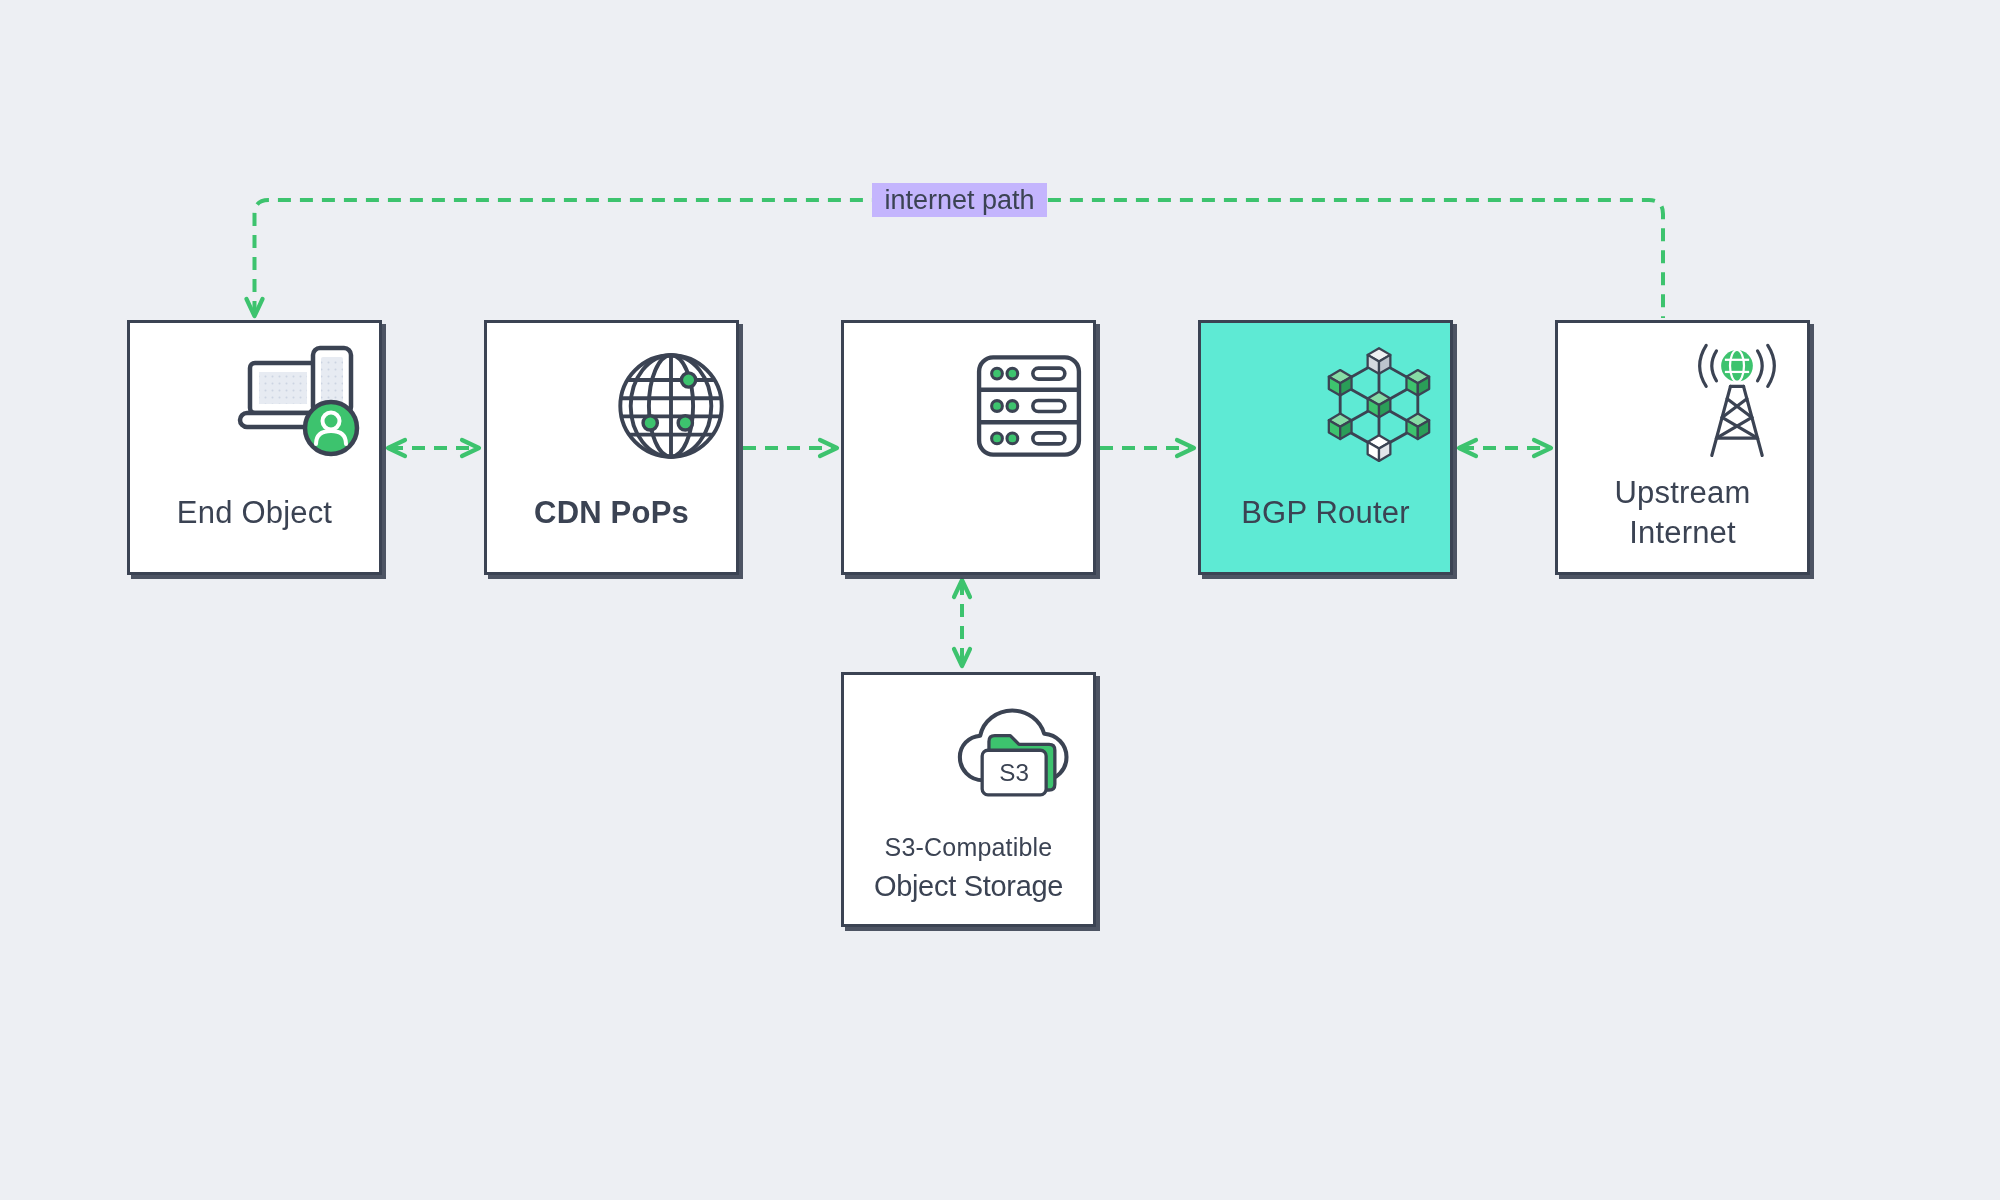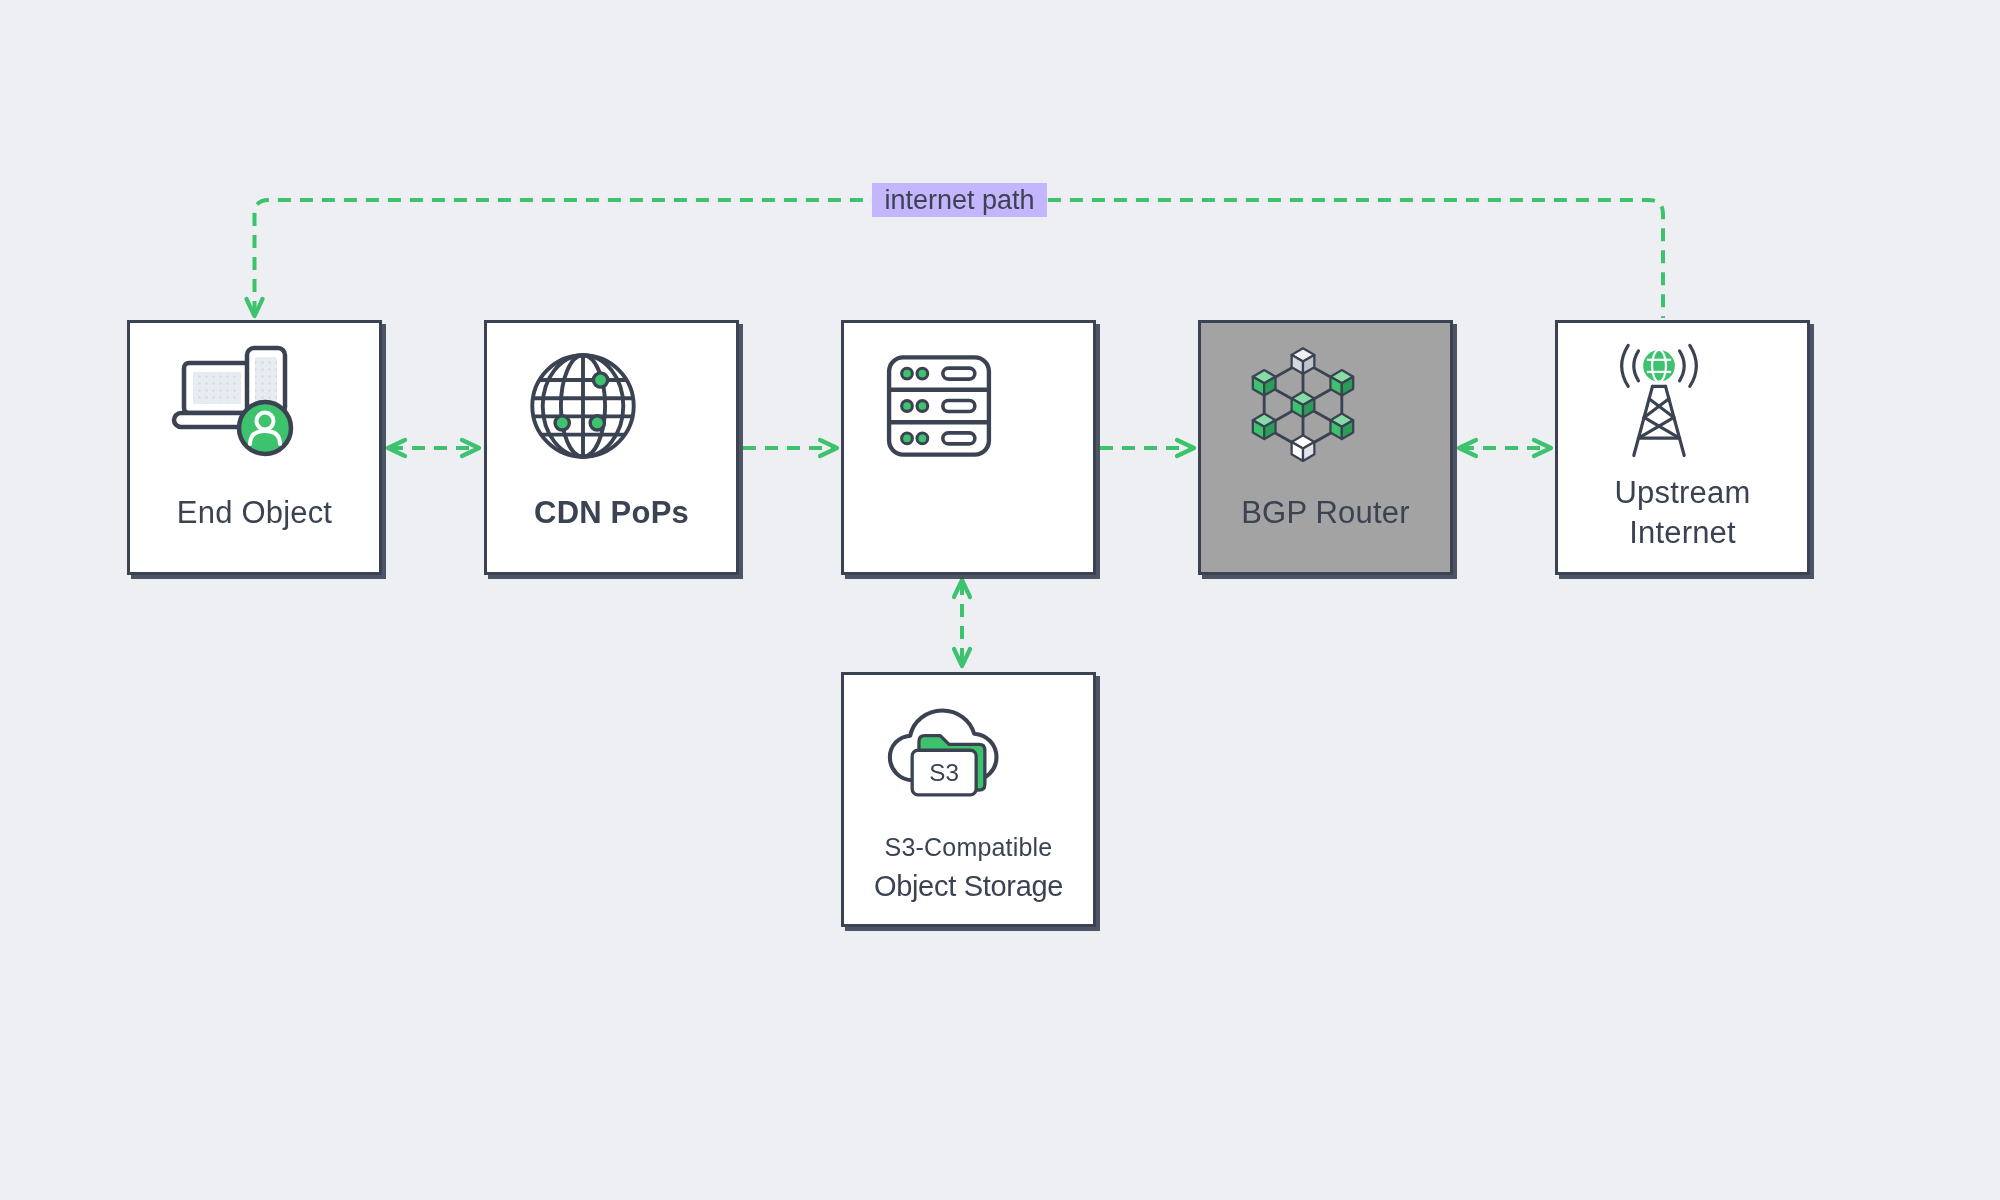--- a/index.html
+++ b/index.html
@@ -13,24 +13,24 @@
   .stage{position:absolute;inset:0;width:2000px;height:1200px;}
   .edges-svg{position:absolute;left:0;top:0;z-index:1;}
   .node{
     position:absolute;width:255px;height:255px;
     background:#ffffff;
     border:3px solid #3b4353;
     box-sizing:border-box;
     box-shadow:4px 4px 0 rgba(59,67,83,0.9);
     z-index:2;
   }
-  .node.highlighted{background:#a3a3a3;}
+  .node.highlighted{background:#5eead4;}
   .icon-wrap{
     position:absolute;top:16px;left:0;right:0;height:134px;
-    display:flex;align-items:center;justify-content:flex-start;margin-left:31px;
+    display:flex;align-items:center;justify-content:flex-end;margin-left:31px;
   }
   .node-label{
     position:absolute;left:-6px;right:-6px;top:146px;height:88px;
     display:flex;flex-direction:column;justify-content:center;
     text-align:center;
     color:#3b4353;
     font-size:31px;line-height:40px;
     letter-spacing:0.2px;
   }
   .node-label .line2{font-size:31px;}

